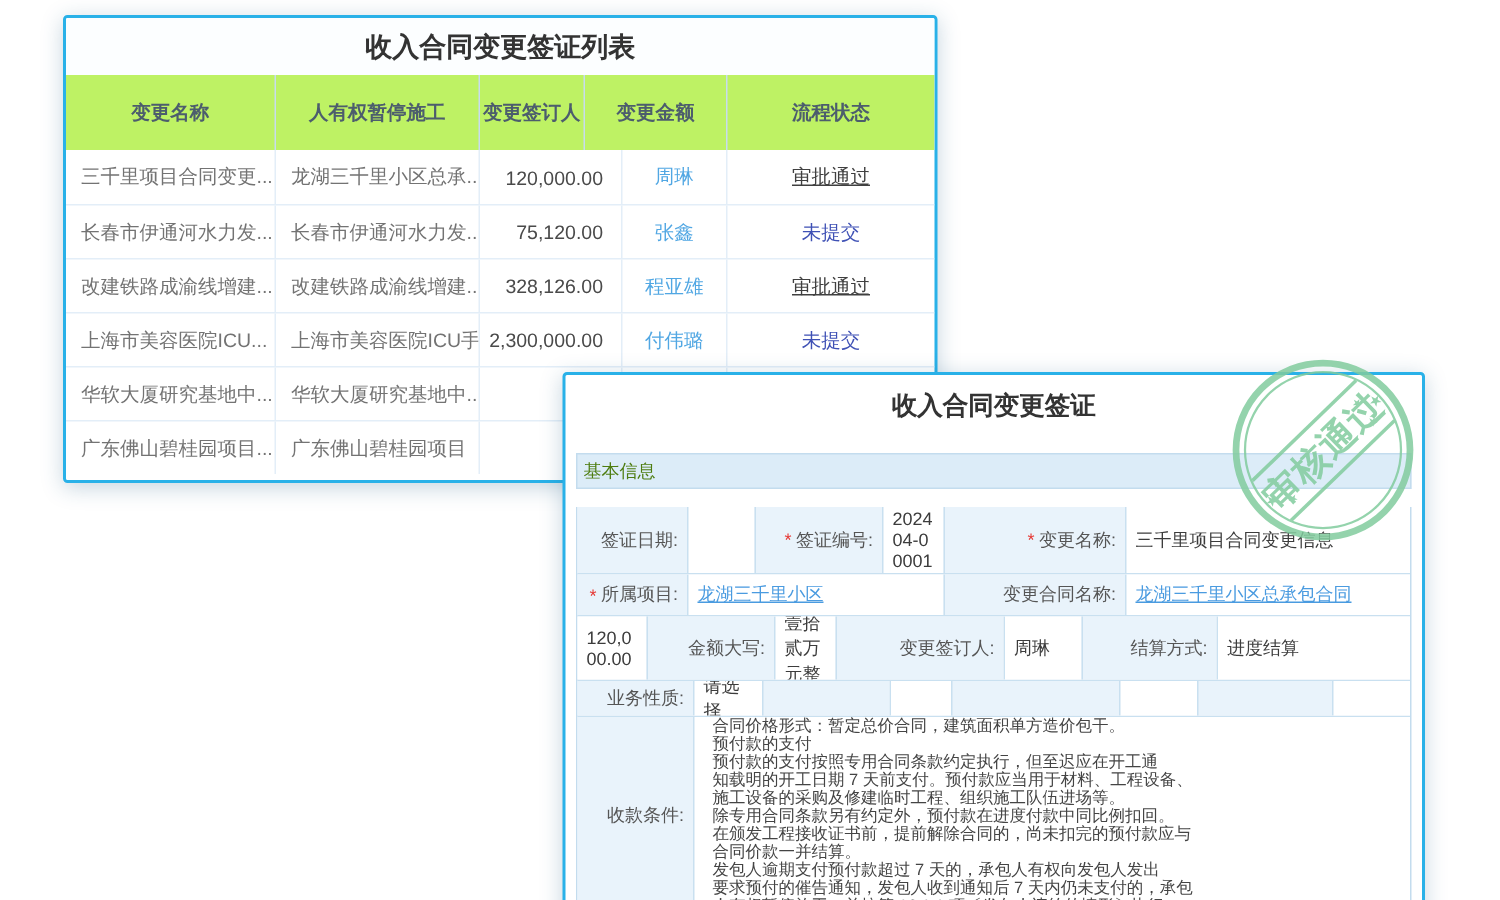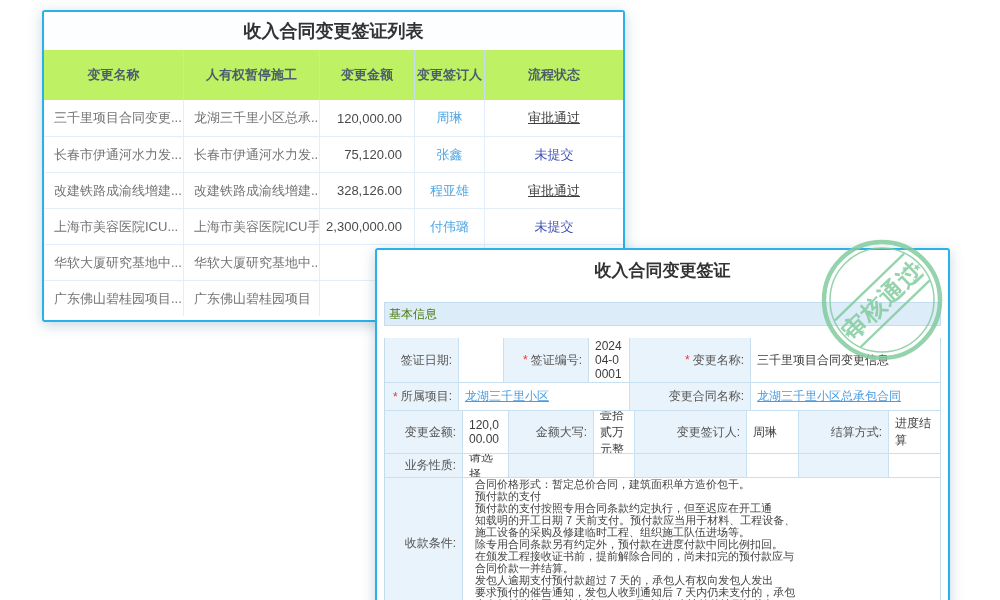--- a/index.html
+++ b/index.html
@@ -63,22 +63,22 @@
 </style>
 </head>
 <body>
 
 <div id="list-panel" class="panel">
   <div class="list-title">收入合同变更签证列表</div>
 
   <div class="lrow lhead">
     <div class="lc c1">变更名称</div>
     <div class="lc c2">人有权暂停施工</div>
+    <div class="lc c4">变更签订人</div>
     <div class="lc c3">变更金额</div>
-    <div class="lc c4">变更签订人</div>
     <div class="lc c5">流程状态</div>
   </div>
 
   <div class="lbody">
     <div class="lrow">
       <div class="lc c1">三千里项目合同变更...</div>
       <div class="lc c2">龙湖三千里小区总承...</div>
       <div class="lc c3">120,000.00</div>
       <div class="lc c4">周琳</div>
       <div class="lc c5">
@@ -162,21 +162,20 @@
       <div class="fc fvalue w171">
           <span class="flink">龙湖三千里小区</span>
         </div>
       <div class="fc flabel w121">变更合同名称:</div>
       <div class="fc fvalue grow">
           <span class="flink">龙湖三千里小区总承包合同</span>
         </div>
     </div>
 
     <div class="frow r3">
-      <div class="fc flabel w77">变更金额:</div>
       <div class="fc fvalue w46">120,000.00</div>
       <div class="fc flabel w85">金额大写:</div>
       <div class="fc fvalue w41">壹拾贰万元整</div>
       <div class="fc flabel w112">变更签订人:</div>
       <div class="fc fvalue w52">周琳</div>
       <div class="fc flabel w90">结算方式:</div>
       <div class="fc fvalue grow">进度结算</div>
     </div>
 
     <div class="frow r4">

